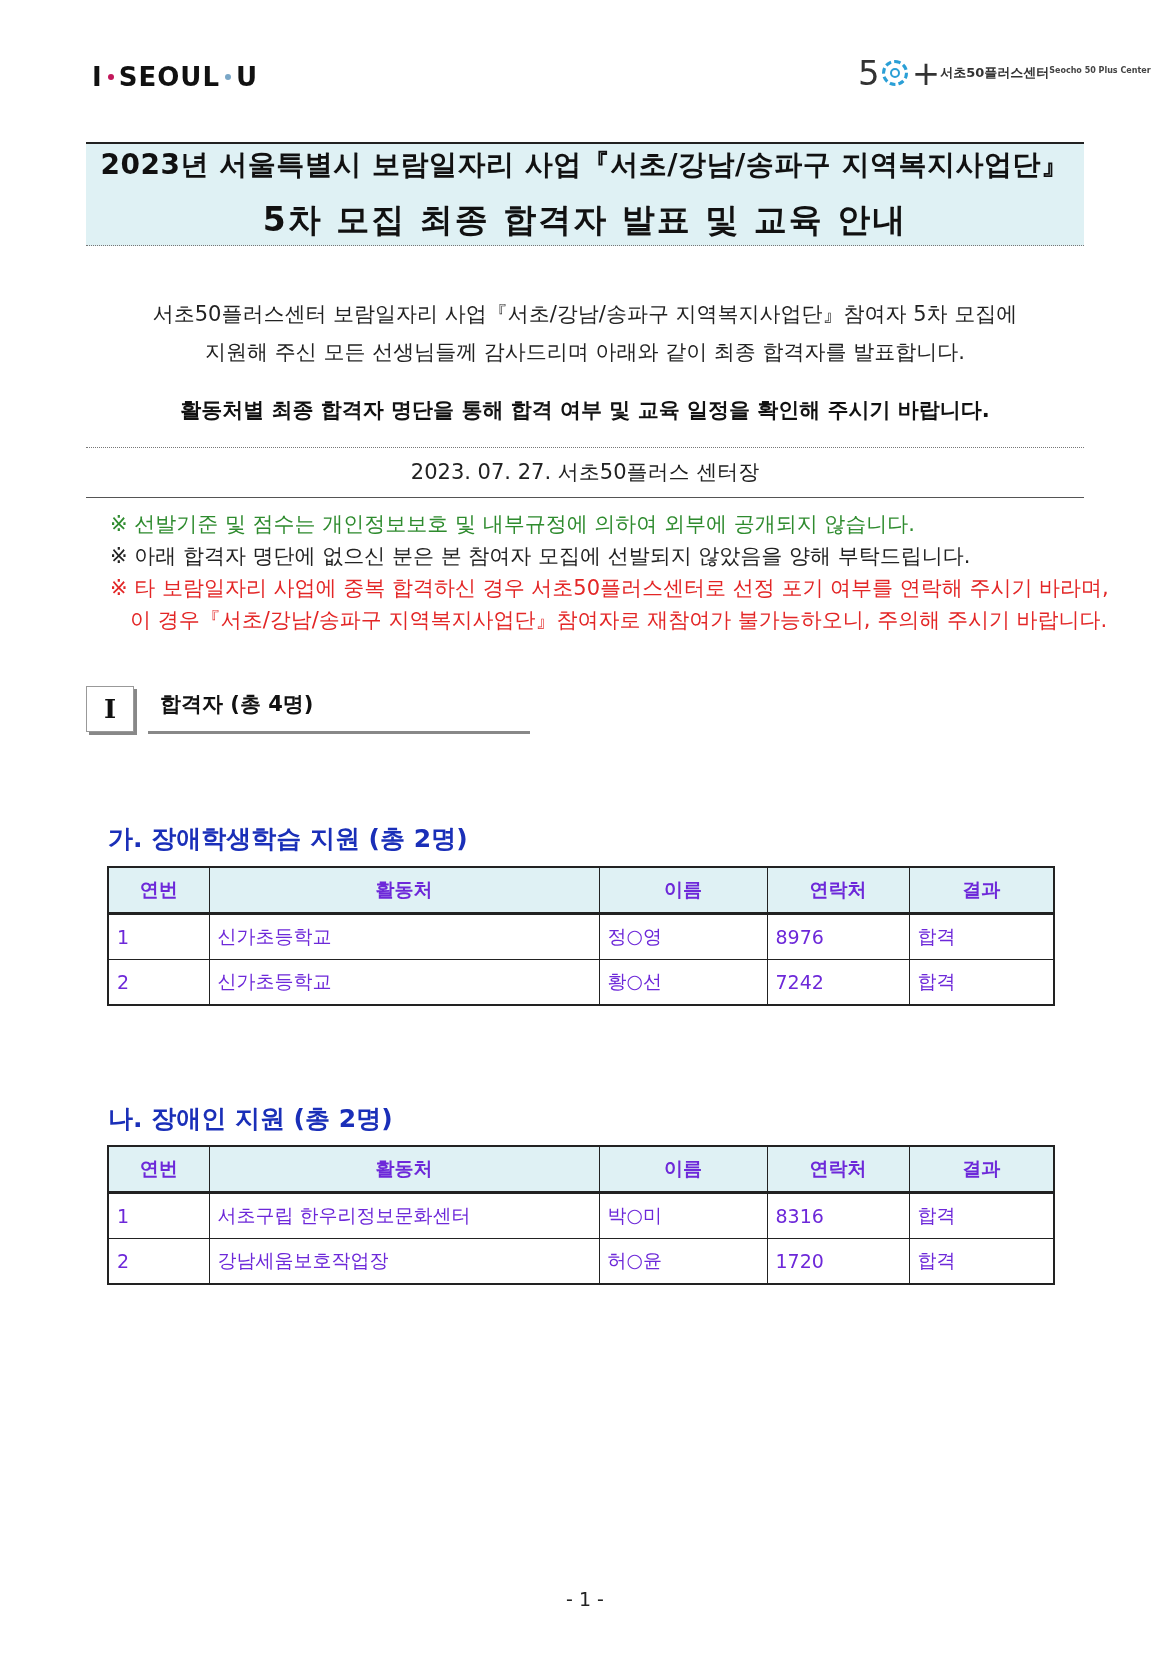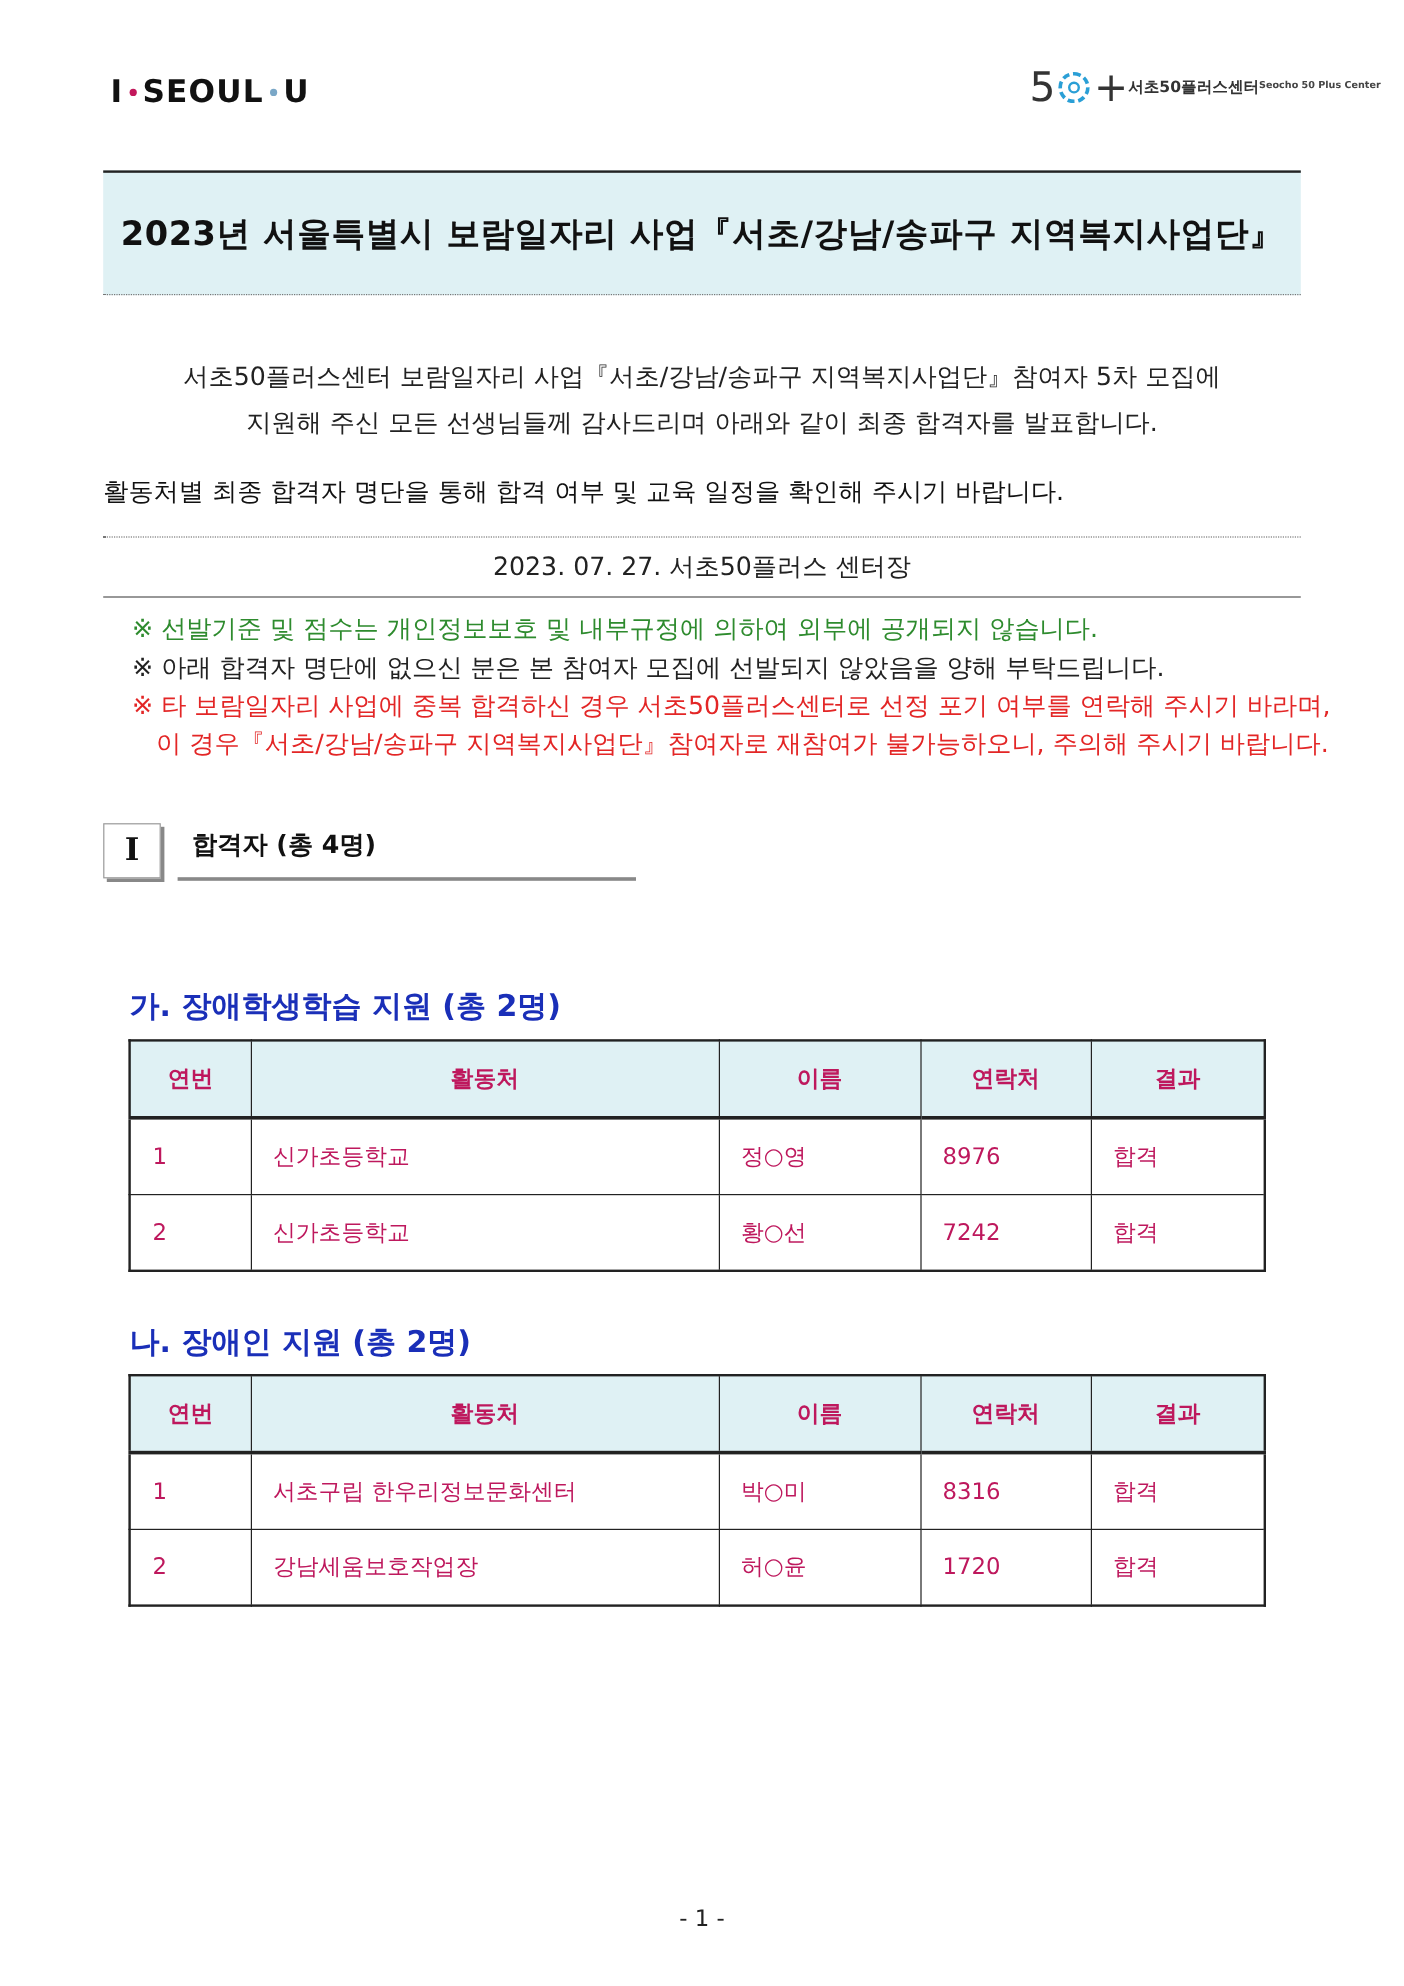--- a/index.html
+++ b/index.html
@@ -40,21 +40,21 @@
     background: #dff1f4; border-top: 2px solid #222;
     border-bottom: 1px dotted #777; box-sizing: border-box;
     display: flex; flex-direction: column; align-items: center; justify-content: center;
   }
   .title-line1 { font-size: 28px; font-weight: bold; letter-spacing: 0.5px; }
   .title-line2 { font-size: 33px; font-weight: bold; margin-top: 14px; letter-spacing: 2px; }
 
   .intro { left: 86px; width: 998px; text-align: center; font-size: 21px; color: #222; }
   .intro1 { top: 300px; }
   .intro2 { top: 338px; }
-  .bold-note { left: 86px; width: 998px; top: 396px; text-align: left; font-size: 21px; font-weight: normal; }
+  .bold-note { left: 86px; width: 998px; top: 396px; text-align: center; font-size: 21px; font-weight: bold; }
   .dotted-rule { left: 86px; width: 998px; top: 447px; border-top: 1px dotted #777; }
   .date-line { left: 86px; width: 998px; top: 458px; text-align: center; font-size: 21px; color: #222; }
   .solid-rule { left: 86px; width: 998px; top: 497px; border-top: 1px solid #555; }
 
   .notice { left: 84px; font-size: 21px; white-space: nowrap; margin-left: 26px; }
   .notice.green { color: #2e8b2e; }
   .notice.black { color: #222; }
   .notice.red { color: #e32626; }
   .n1 { top: 510px; }
   .n2 { top: 542px; }
@@ -75,22 +75,22 @@
   .sub1 { top: 822px; }
   .sub2 { top: 1102px; }
 
   table.result {
     position: absolute; left: 107px; width: 946px; border-collapse: collapse;
     table-layout: fixed; font-size: 19px;
   }
   table.result.t1 { top: 866px; }
   table.result.t2 { top: 1145px; }
   table.result th, table.result td {
-    border: 1.5px solid #222; height: 46px; padding: 18px;
-    box-sizing: border-box; color: #be185d;
+    border: 1.5px solid #222; height: 46px; padding: 8px;
+    box-sizing: border-box; color: #6d28d9;
   }
   table.result th { background: #dff1f4; font-weight: bold; font-size: 19px; border-bottom: 3px solid #222; }
   table.result { border: 2.5px solid #222; }
 
   .page-num { left: 0; width: 1170px; top: 1588px; text-align: center; font-size: 19px; color: #222; }
 </style>
 </head>
 <body>
 
 <div class="abs seoul-logo">
@@ -106,20 +106,21 @@
   <span class="ring"></span>
   <span class="plus">+</span>
   <div class="names">
     <span class="kname">서초50플러스센터</span>
     <span class="ename">Seocho 50 Plus Center</span>
   </div>
 </div>
 
 <div class="abs title-box">
   <div class="title-line1">2023년 서울특별시 보람일자리 사업『서초/강남/송파구 지역복지사업단』</div>
+  <div class="title-line2">5차 모집 최종 합격자 발표 및 교육 안내</div>
 </div>
 
 <div class="abs intro intro1">서초50플러스센터 보람일자리 사업『서초/강남/송파구 지역복지사업단』참여자 5차 모집에</div>
 <div class="abs intro intro2">지원해 주신 모든 선생님들께 감사드리며 아래와 같이 최종 합격자를 발표합니다.</div>
 <div class="abs bold-note">활동처별 최종 합격자 명단을 통해 합격 여부 및 교육 일정을 확인해 주시기 바랍니다.</div>
 <div class="abs dotted-rule"></div>
 <div class="abs date-line">2023. 07. 27. 서초50플러스 센터장</div>
 <div class="abs solid-rule"></div>
 
 <div class="abs notice green n1">※ 선발기준 및 점수는 개인정보보호 및 내부규정에 의하여 외부에 공개되지 않습니다.</div>

